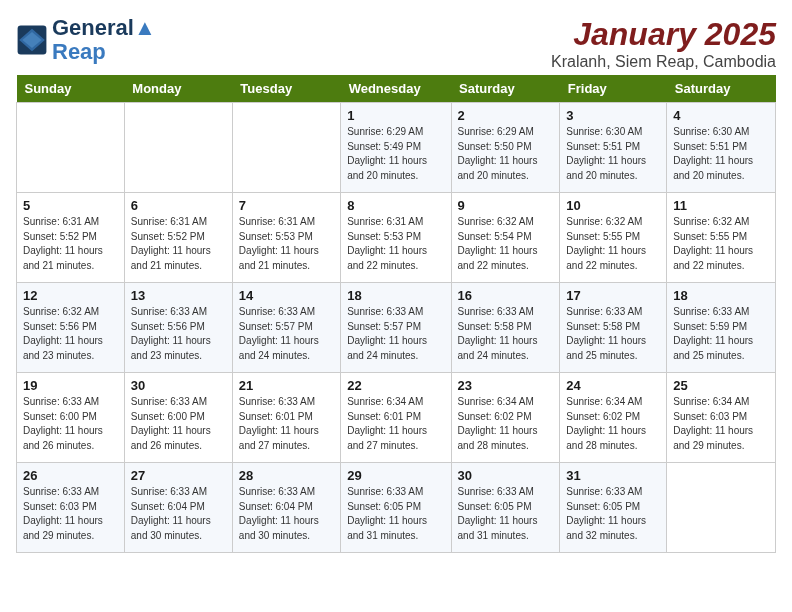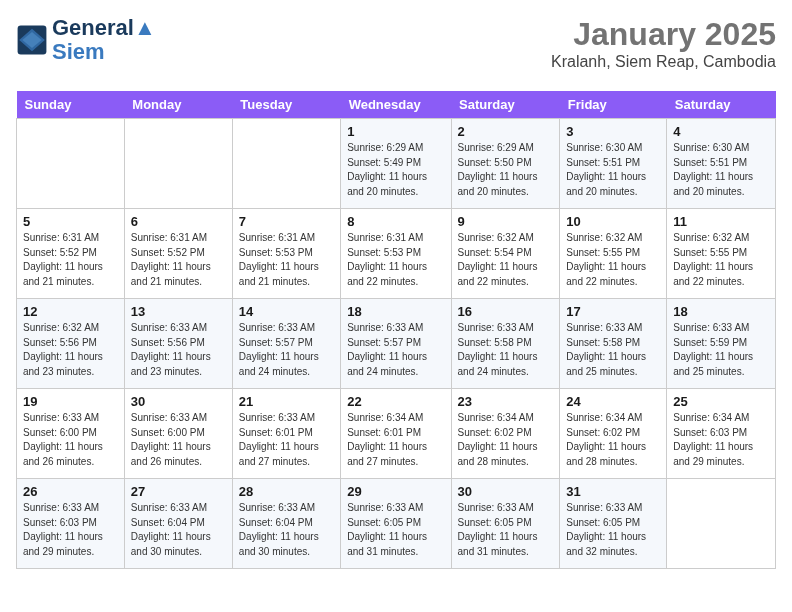--- a/index.html
+++ b/index.html
@@ -7,21 +7,21 @@
       font-family: Arial, sans-serif;
       background: #fff;
       width: 792px;
       min-height: 612px;
       padding: 16px;
     }
     .header {
       display: flex;
       justify-content: space-between;
       align-items: flex-start;
-      margin-bottom: 20px;
+      margin-bottom: 4px;
     }
     .logo {
       display: flex;
       align-items: center;
     }
     .logo-text {
       font-size: 22px;
       font-weight: bold;
       color: #1a3a5c;
       line-height: 1.1;
@@ -33,33 +33,34 @@
       width: 32px;
       height: 32px;
       margin-right: 4px;
     }
     .title-block {
       text-align: right;
     }
     .month-title {
       font-size: 32px;
       font-weight: bold;
-      color: #737373;
+      color: #7f1d1d;
+      font-style: italic;
     }
     .location {
       font-size: 16px;
       color: #444;
     }
     table {
       width: 100%;
       border-collapse: collapse;
       font-size: 11px;
     }
     thead tr th {
-      background-color: #8b5cf6;
+      background-color: #4d7c0f;
       color: #fff;
       text-align: left;
       padding: 6px 8px;
       font-size: 13px;
       font-weight: bold;
     }
     tbody tr td {
       border: 1px solid #ccc;
       vertical-align: top;
       padding: 5px 6px;
@@ -94,21 +95,21 @@
 
 <div class="header">
   <div class="logo">
     <svg class="logo-icon" viewBox="0 0 40 40">
       <rect x="2" y="2" width="36" height="36" rx="4" fill="#1a3a5c"></rect>
       <polygon points="20,6 36,20 20,34 4,20" fill="#3a7abf" opacity="0.7"></polygon>
       <polygon points="20,10 32,20 20,30 8,20" fill="#5a9ad4" opacity="0.5"></polygon>
     </svg>
     <div class="logo-text">
       <div>General<span>▲</span></div>
-      <div style="color:#3a7abf;">Siem</div>
+      <div style="color:#3a7abf;">Reap</div>
     </div>
   </div>
   <div class="title-block">
     <div class="month-title">January 2025</div>
     <div class="location">Kralanh, Siem Reap, Cambodia</div>
   </div>
 </div>
 
 <table>
   <thead>

